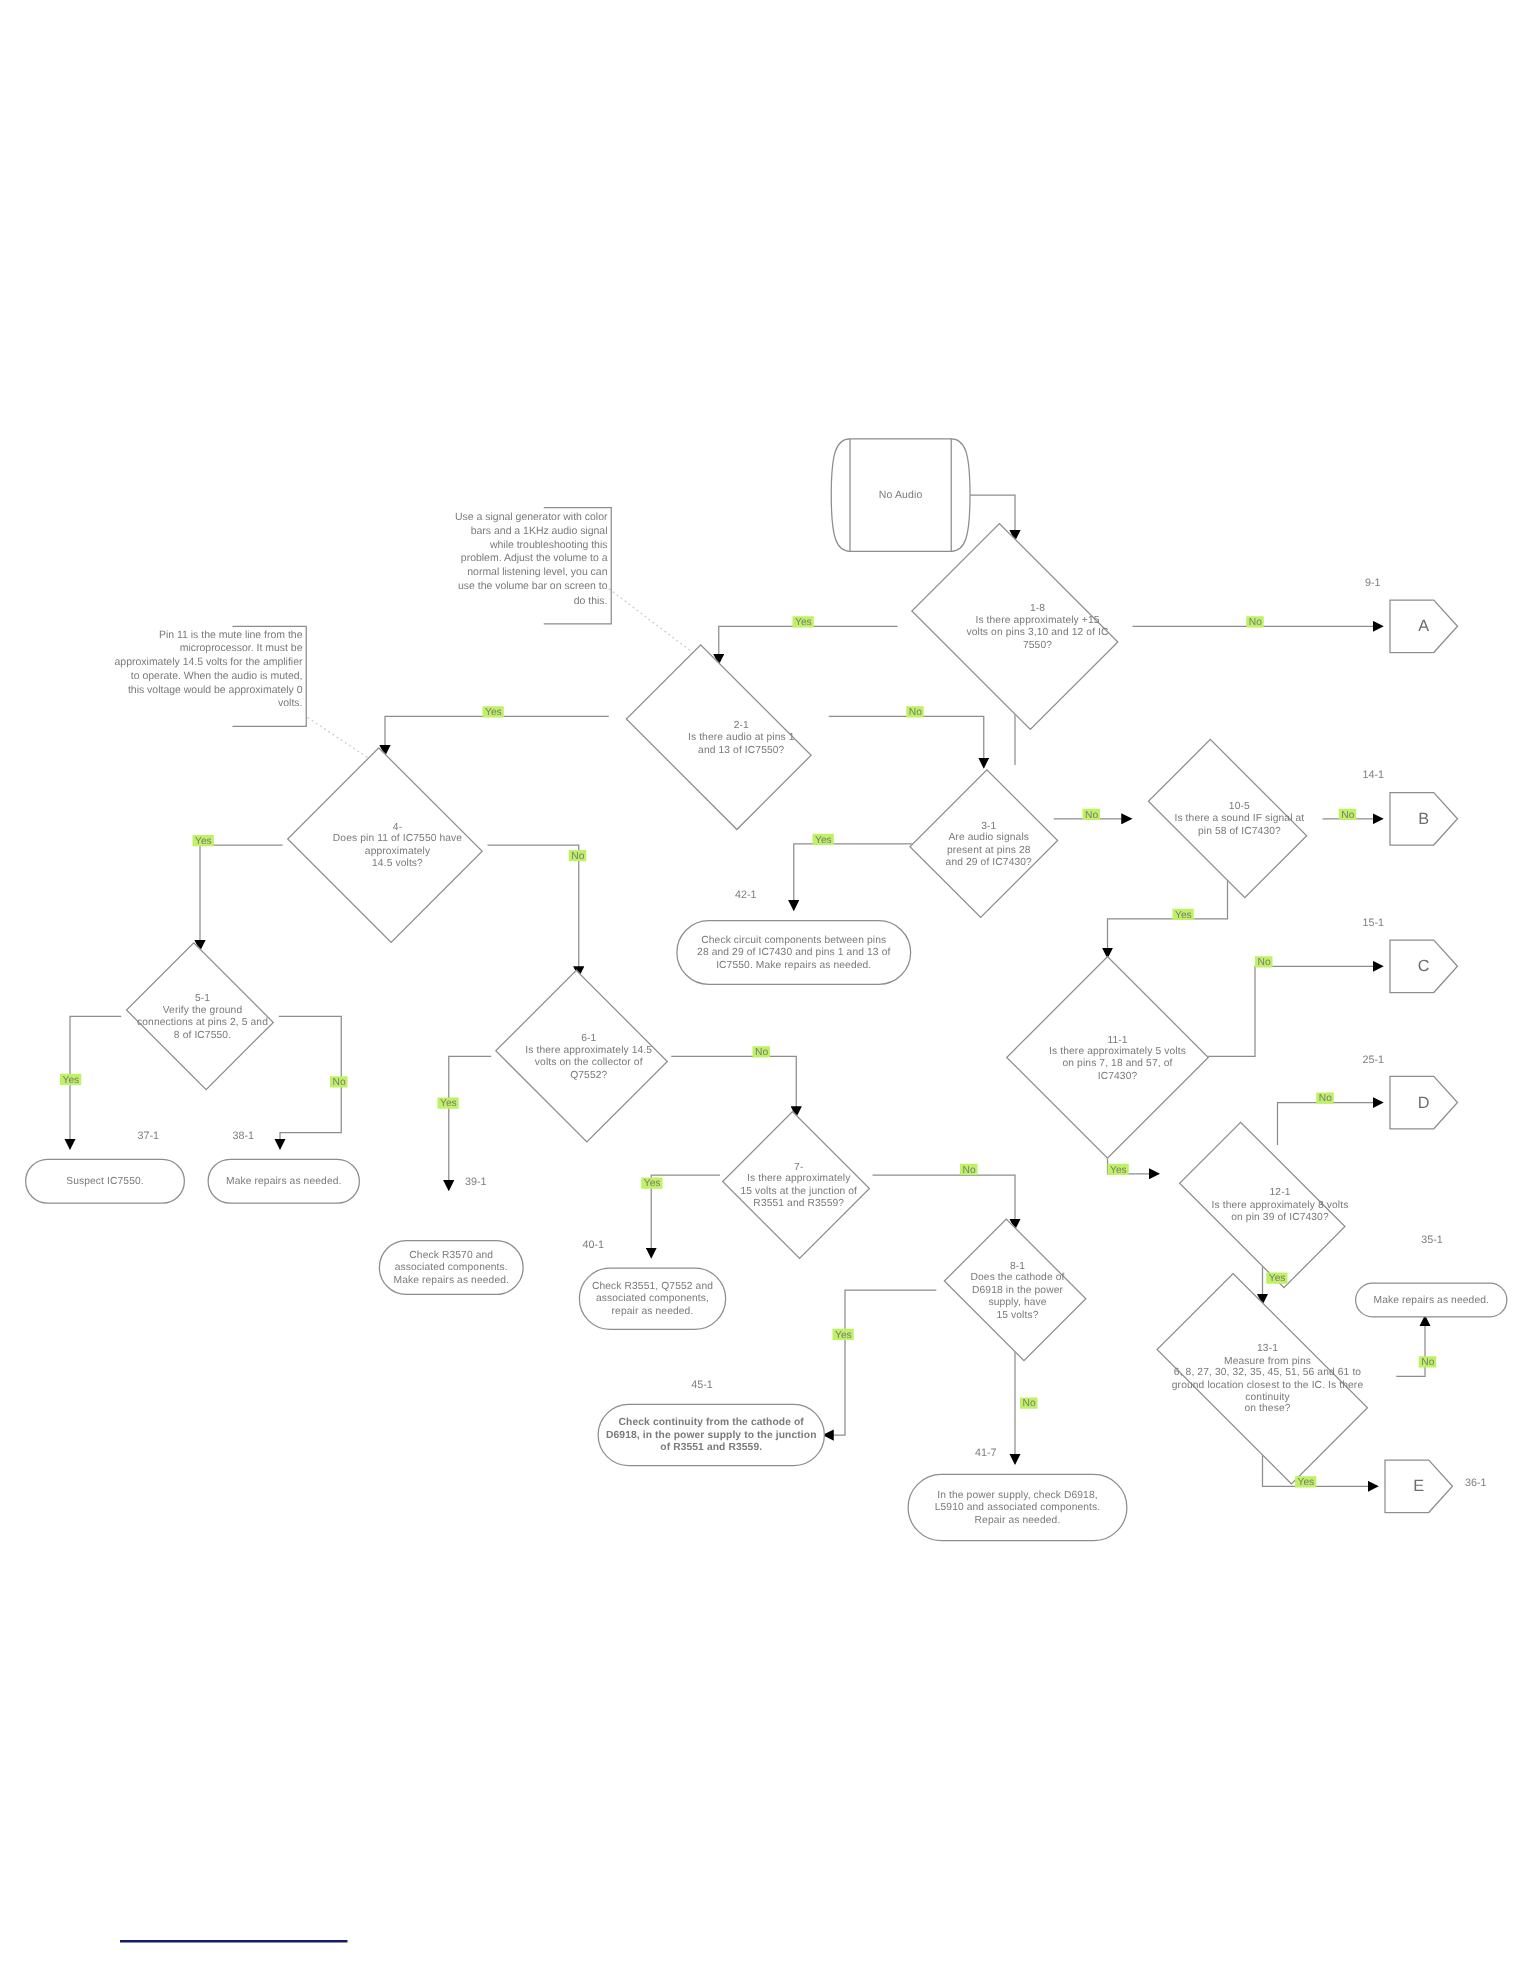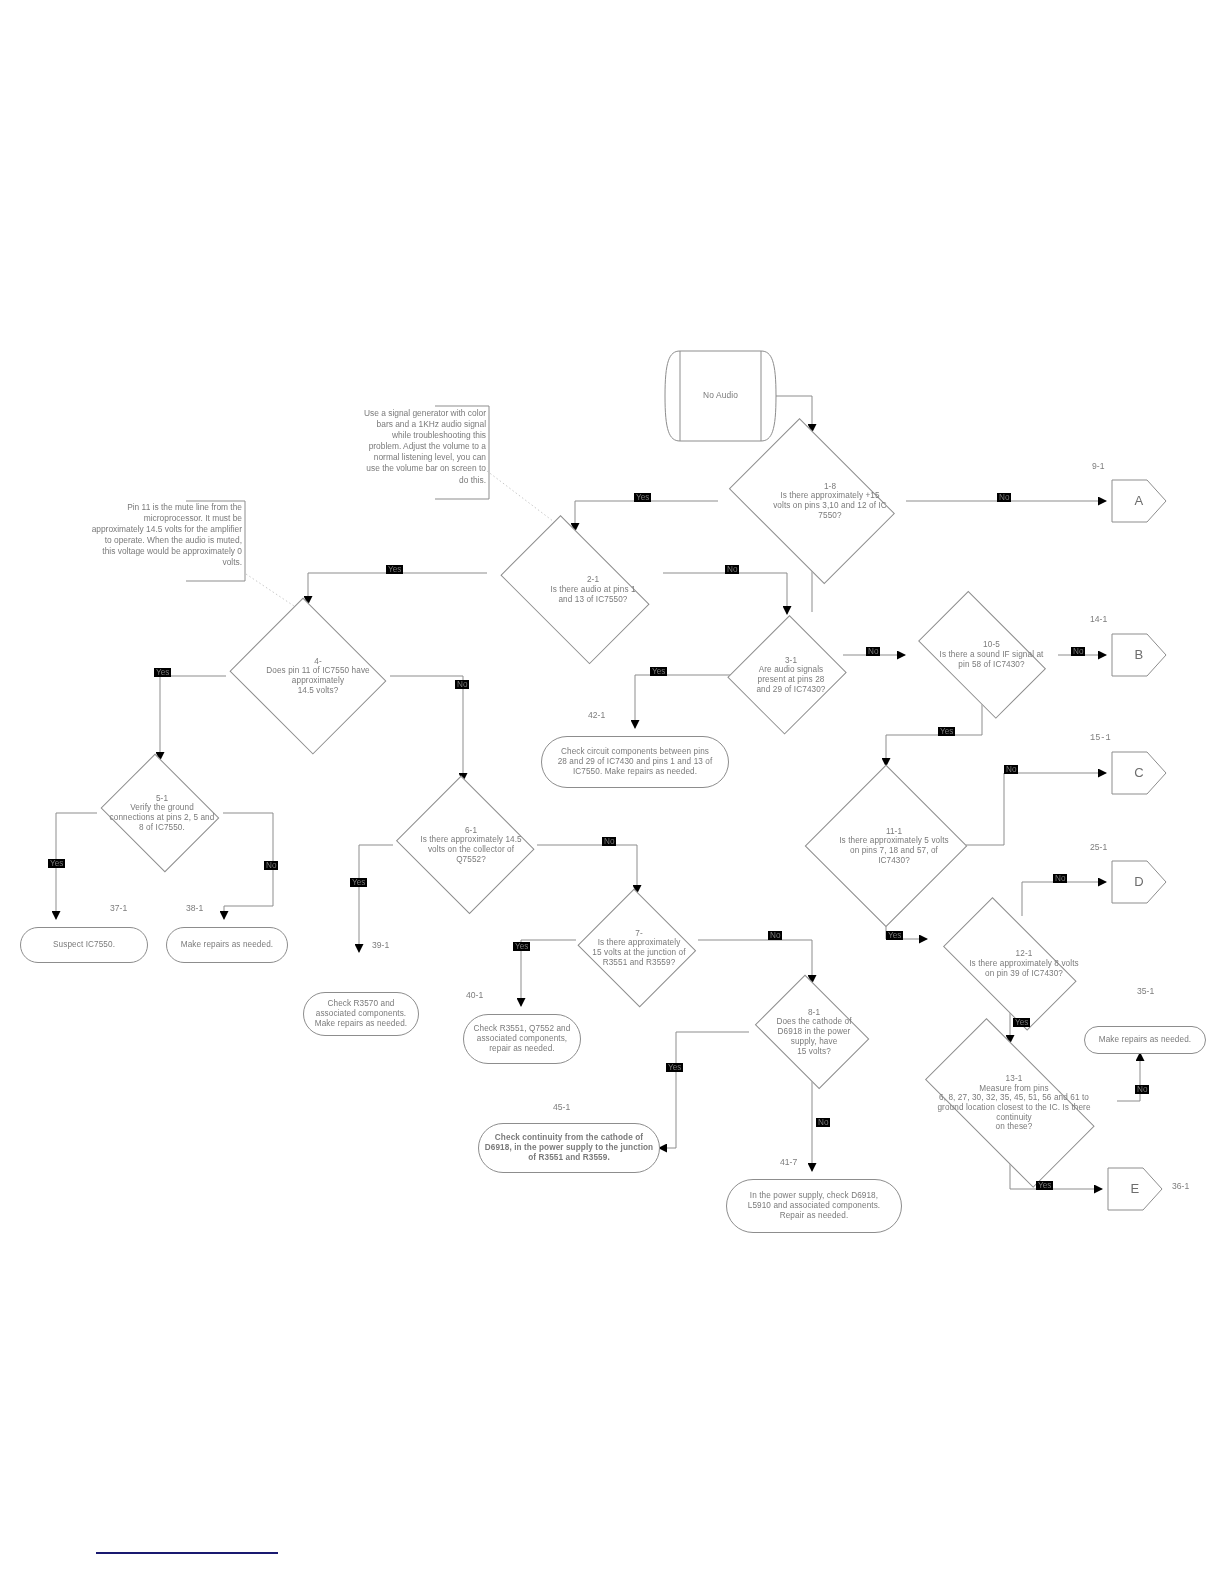--- a/index.html
+++ b/index.html
@@ -42,21 +42,21 @@
   .note .txt{
     position:absolute;font-size:8.4px;line-height:1.32;color:#7a7a7a;
     white-space:pre-line;text-align:right;
   }
   
   .tag{
     position:absolute;font-size:8.6px;color:#7d7d7d;white-space:nowrap;
   }
   
   .elabel{
-    position:absolute;font-size:8.2px;color:#7a7a7a;background:#000000;
+    position:absolute;font-size:8.2px;color:#7a7a7a;background:#bef264;
     padding:0 2px;white-space:nowrap;
   }
   .footrule{
     position:absolute;left:96px;top:1552px;width:182px;height:2px;
     background:#191970;
   }
 </style>
 </head>
 <body>
 
@@ -331,21 +331,21 @@
 
   <div class="node conn" style="left:1107px;top:1167px;width:56px;height:44px;">
     <svg viewBox="0 0 56 44" width="56" height="44" style="position:absolute;left:0;top:0;">
       <path d="M1,1 L36,1 L55,22 L36,43 L1,43 Z" fill="#fff" stroke="#8d8d8d" stroke-width="1"></path>
     </svg>
     <div class="lbl" style="padding-right:16px;">E</div>
   </div>
 
   <div class="tag" style="left:1092px;top:461px;">9-1</div>
   <div class="tag" style="left:1090px;top:614px;">14-1</div>
-  <div class="tag" style="left:1090px;top:733px;font-family:Liberation Mono, monospace;">15-1</div>
+  <div class="tag" style="left:1090px;top:733px;">15-1</div>
   <div class="tag" style="left:1090px;top:842px;">25-1</div>
   <div class="tag" style="left:1172px;top:1181px;">36-1</div>
 
   <div class="tag" style="left:110px;top:903px;">37-1</div>
   <div class="tag" style="left:186px;top:903px;">38-1</div>
   <div class="tag" style="left:372px;top:940px;">39-1</div>
   <div class="tag" style="left:466px;top:990px;">40-1</div>
   <div class="tag" style="left:780px;top:1157px;">41-7</div>
   <div class="tag" style="left:588px;top:710px;">42-1</div>
   <div class="tag" style="left:553px;top:1102px;">45-1</div>

